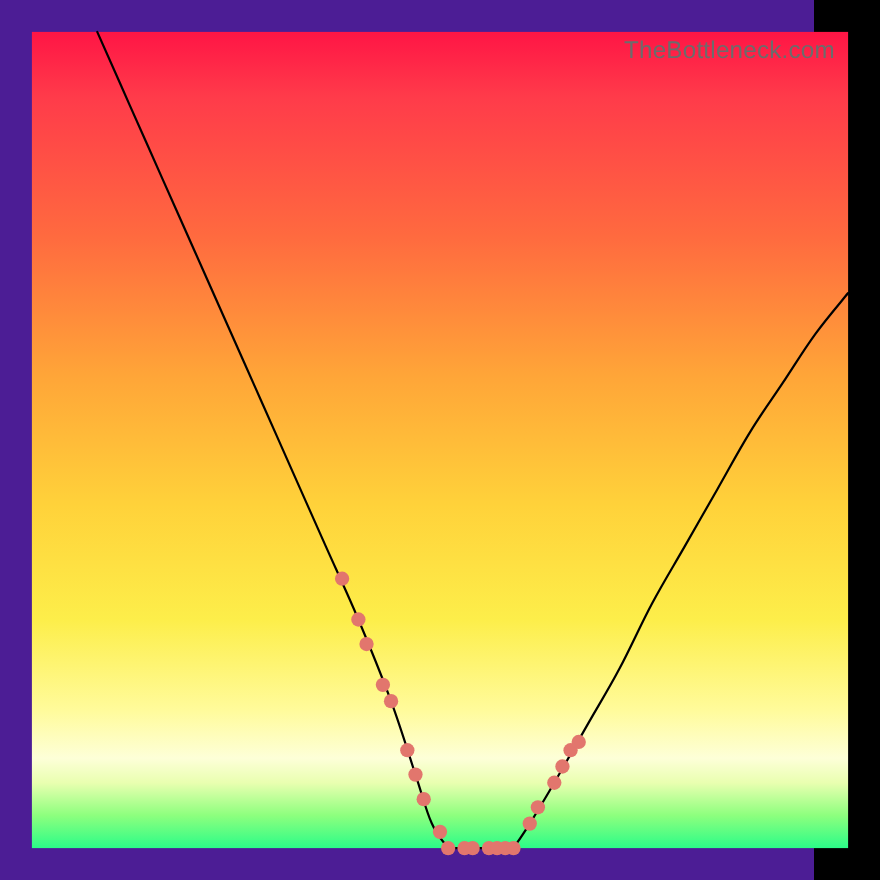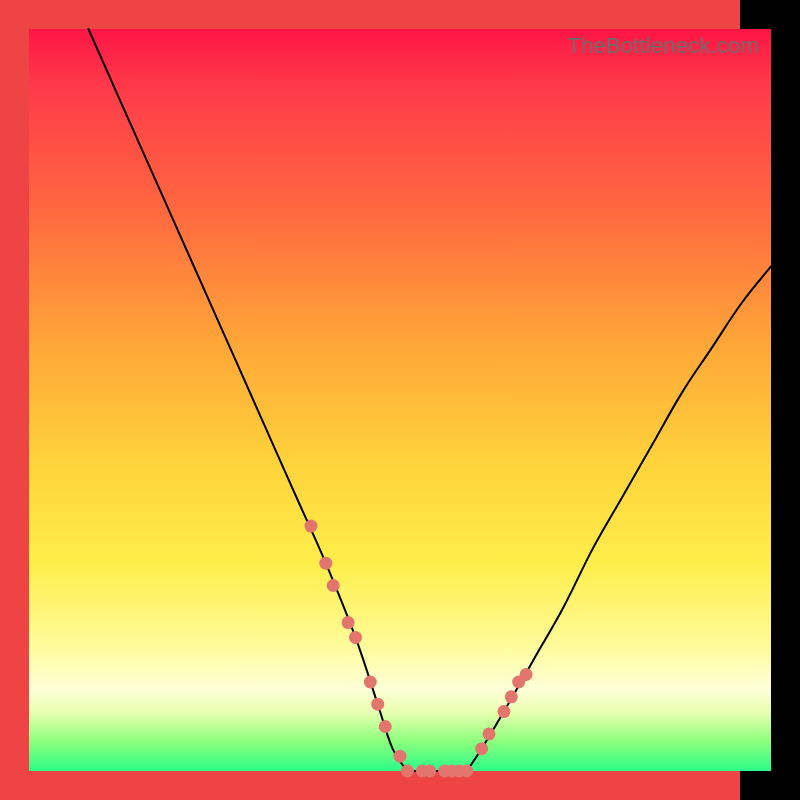--- a/index.html
+++ b/index.html
@@ -10,21 +10,21 @@
     background: #000;
     overflow: hidden;
     font-family: Arial, Helvetica, sans-serif;
   }
   .frame {
     position: absolute;
     left: 0;
     top: 0;
     width: 740px;
     height: 800px;
-    background: #ef4444;
+    background: #4c1d95;
   }
   .plot-area {
     position: absolute;
     left: 29px;
     top: 29px;
     width: 742px;
     height: 742px;
     
     background: linear-gradient(
       to bottom,

